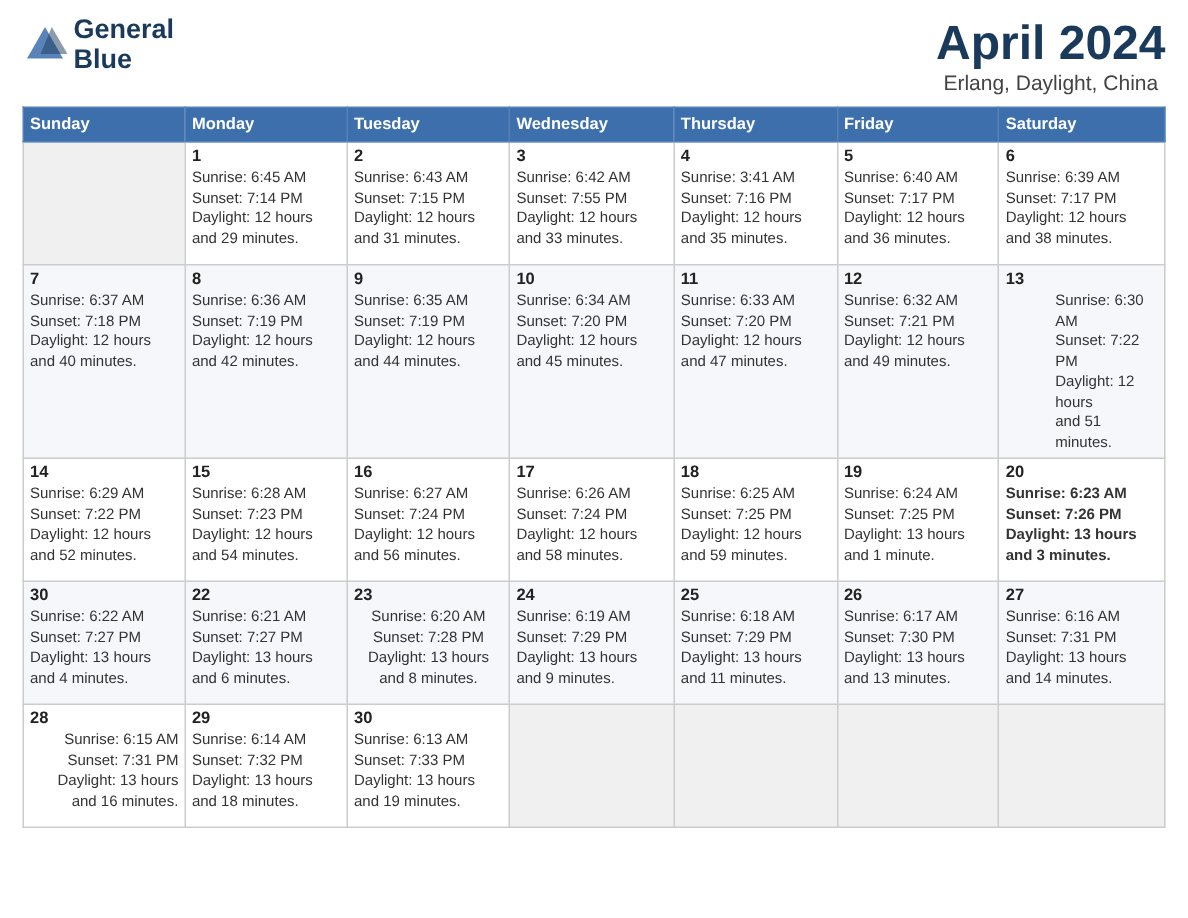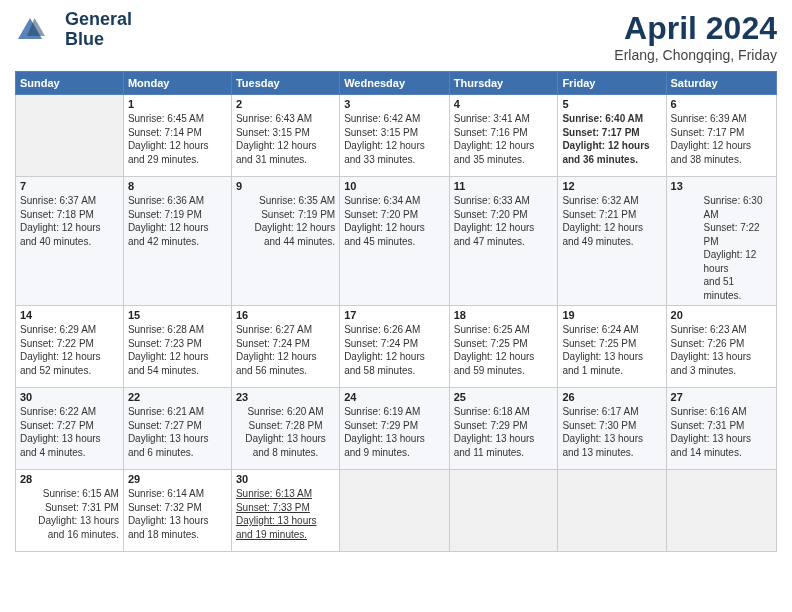--- a/index.html
+++ b/index.html
@@ -27,28 +27,27 @@
       gap: 4px;
     }
     .logo-text {
       font-size: 18px;
       font-weight: bold;
       color: #1a3a5c;
       line-height: 1.1;
     }
     .logo-text span {
       display: block;
-      margin-left: 16px;
     }
     .logo-icon {
       width: 30px;
       height: 30px;
     }
     .title-block {
-      text-align: right;
+      text-align: center;
     }
     .main-title {
       font-size: 32px;
       font-weight: bold;
       color: #1a3a5c;
     }
     .subtitle {
       font-size: 14px;
       color: #444;
     }
@@ -105,21 +104,21 @@
         <polygon points="20,4 36,32 4,32" fill="#3d6fad" opacity="0.85"></polygon>
         <polygon points="26,4 40,28 16,28" fill="#1a3a5c" opacity="0.5"></polygon>
       </svg>
       <div class="logo-text">
         <span>General</span>
         <span>Blue</span>
       </div>
     </div>
     <div class="title-block">
       <div class="main-title">April 2024</div>
-      <div class="subtitle">Erlang, Chongqing, Friday</div>
+      <div class="subtitle">Erlang, Daylight, China</div>
     </div>
   </div>
 
   <table class="calendar">
     <thead>
       <tr>
       <th>Sunday</th>
           <th>Monday</th>
           <th>Tuesday</th>
           <th>Wednesday</th>
@@ -134,41 +133,41 @@
           <td>
             <div class="day-num">1</div>
             <div class="day-info" style="white-space: pre-line;">Sunrise: 6:45 AM
 Sunset: 7:14 PM
 Daylight: 12 hours
 and 29 minutes.</div>
           </td>
           <td>
             <div class="day-num">2</div>
             <div class="day-info" style="white-space: pre-line;">Sunrise: 6:43 AM
-Sunset: 3:15 PM
+Sunset: 7:15 PM
 Daylight: 12 hours
 and 31 minutes.</div>
           </td>
           <td>
             <div class="day-num">3</div>
             <div class="day-info" style="white-space: pre-line;">Sunrise: 6:42 AM
-Sunset: 3:15 PM
+Sunset: 7:55 PM
 Daylight: 12 hours
 and 33 minutes.</div>
           </td>
           <td>
             <div class="day-num">4</div>
             <div class="day-info" style="white-space: pre-line;">Sunrise: 3:41 AM
 Sunset: 7:16 PM
 Daylight: 12 hours
 and 35 minutes.</div>
           </td>
           <td>
             <div class="day-num">5</div>
-            <div class="day-info" style="white-space: pre-line; font-weight: bold;">Sunrise: 6:40 AM
+            <div class="day-info" style="white-space: pre-line;">Sunrise: 6:40 AM
 Sunset: 7:17 PM
 Daylight: 12 hours
 and 36 minutes.</div>
           </td>
           <td>
             <div class="day-num">6</div>
             <div class="day-info" style="white-space: pre-line;">Sunrise: 6:39 AM
 Sunset: 7:17 PM
 Daylight: 12 hours
 and 38 minutes.</div>
@@ -184,21 +183,21 @@
           </td>
           <td>
             <div class="day-num">8</div>
             <div class="day-info" style="white-space: pre-line;">Sunrise: 6:36 AM
 Sunset: 7:19 PM
 Daylight: 12 hours
 and 42 minutes.</div>
           </td>
           <td>
             <div class="day-num">9</div>
-            <div class="day-info" style="white-space: pre-line; text-align: right;">Sunrise: 6:35 AM
+            <div class="day-info" style="white-space: pre-line;">Sunrise: 6:35 AM
 Sunset: 7:19 PM
 Daylight: 12 hours
 and 44 minutes.</div>
           </td>
           <td>
             <div class="day-num">10</div>
             <div class="day-info" style="white-space: pre-line;">Sunrise: 6:34 AM
 Sunset: 7:20 PM
 Daylight: 12 hours
 and 45 minutes.</div>
@@ -263,21 +262,21 @@
           </td>
           <td>
             <div class="day-num">19</div>
             <div class="day-info" style="white-space: pre-line;">Sunrise: 6:24 AM
 Sunset: 7:25 PM
 Daylight: 13 hours
 and 1 minute.</div>
           </td>
           <td>
             <div class="day-num">20</div>
-            <div class="day-info" style="white-space: pre-line;">Sunrise: 6:23 AM
+            <div class="day-info" style="white-space: pre-line; font-weight: bold;">Sunrise: 6:23 AM
 Sunset: 7:26 PM
 Daylight: 13 hours
 and 3 minutes.</div>
           </td>
         </tr>
         <tr class="week-row">
           <td>
             <div class="day-num">30</div>
             <div class="day-info" style="white-space: pre-line;">Sunrise: 6:22 AM
 Sunset: 7:27 PM
@@ -337,21 +336,21 @@
           </td>
           <td>
             <div class="day-num">29</div>
             <div class="day-info" style="white-space: pre-line;">Sunrise: 6:14 AM
 Sunset: 7:32 PM
 Daylight: 13 hours
 and 18 minutes.</div>
           </td>
           <td>
             <div class="day-num">30</div>
-            <div class="day-info" style="white-space: pre-line; text-decoration: underline;">Sunrise: 6:13 AM
+            <div class="day-info" style="white-space: pre-line;">Sunrise: 6:13 AM
 Sunset: 7:33 PM
 Daylight: 13 hours
 and 19 minutes.</div>
           </td>
           <td class="empty-cell"></td>
           <td class="empty-cell"></td>
           <td class="empty-cell"></td>
           <td class="empty-cell"></td>
         </tr>
       </tbody>

